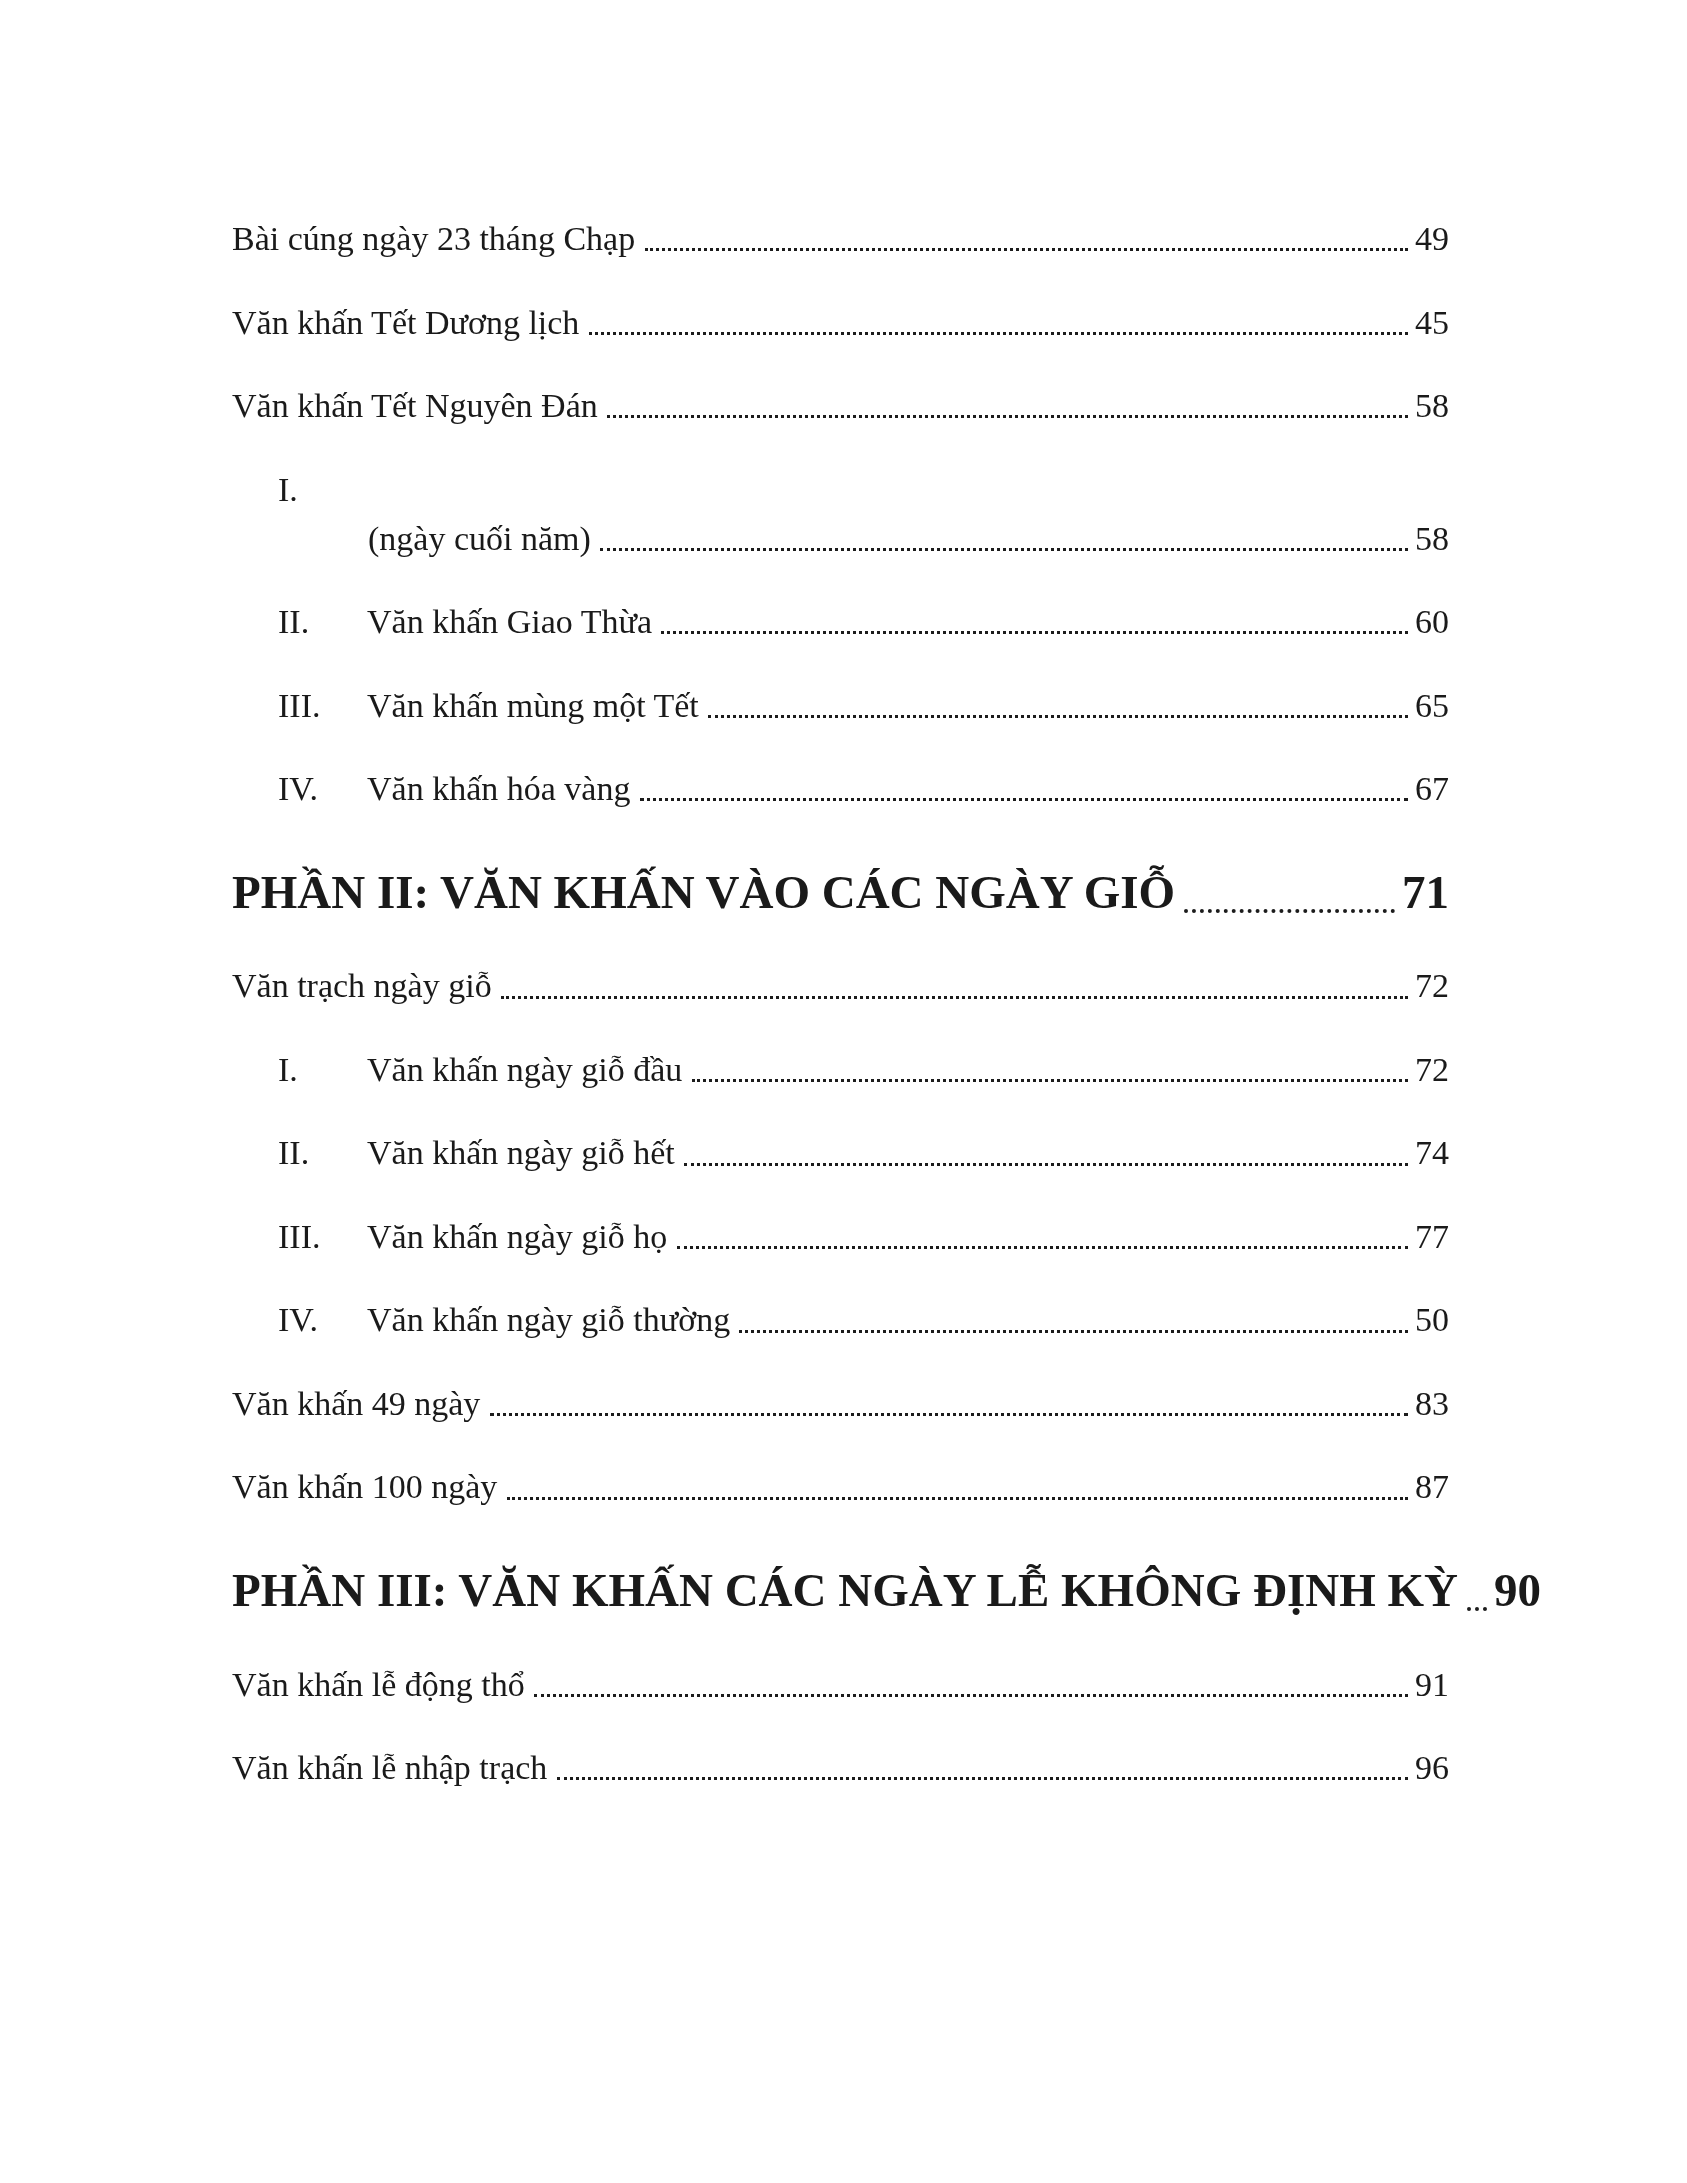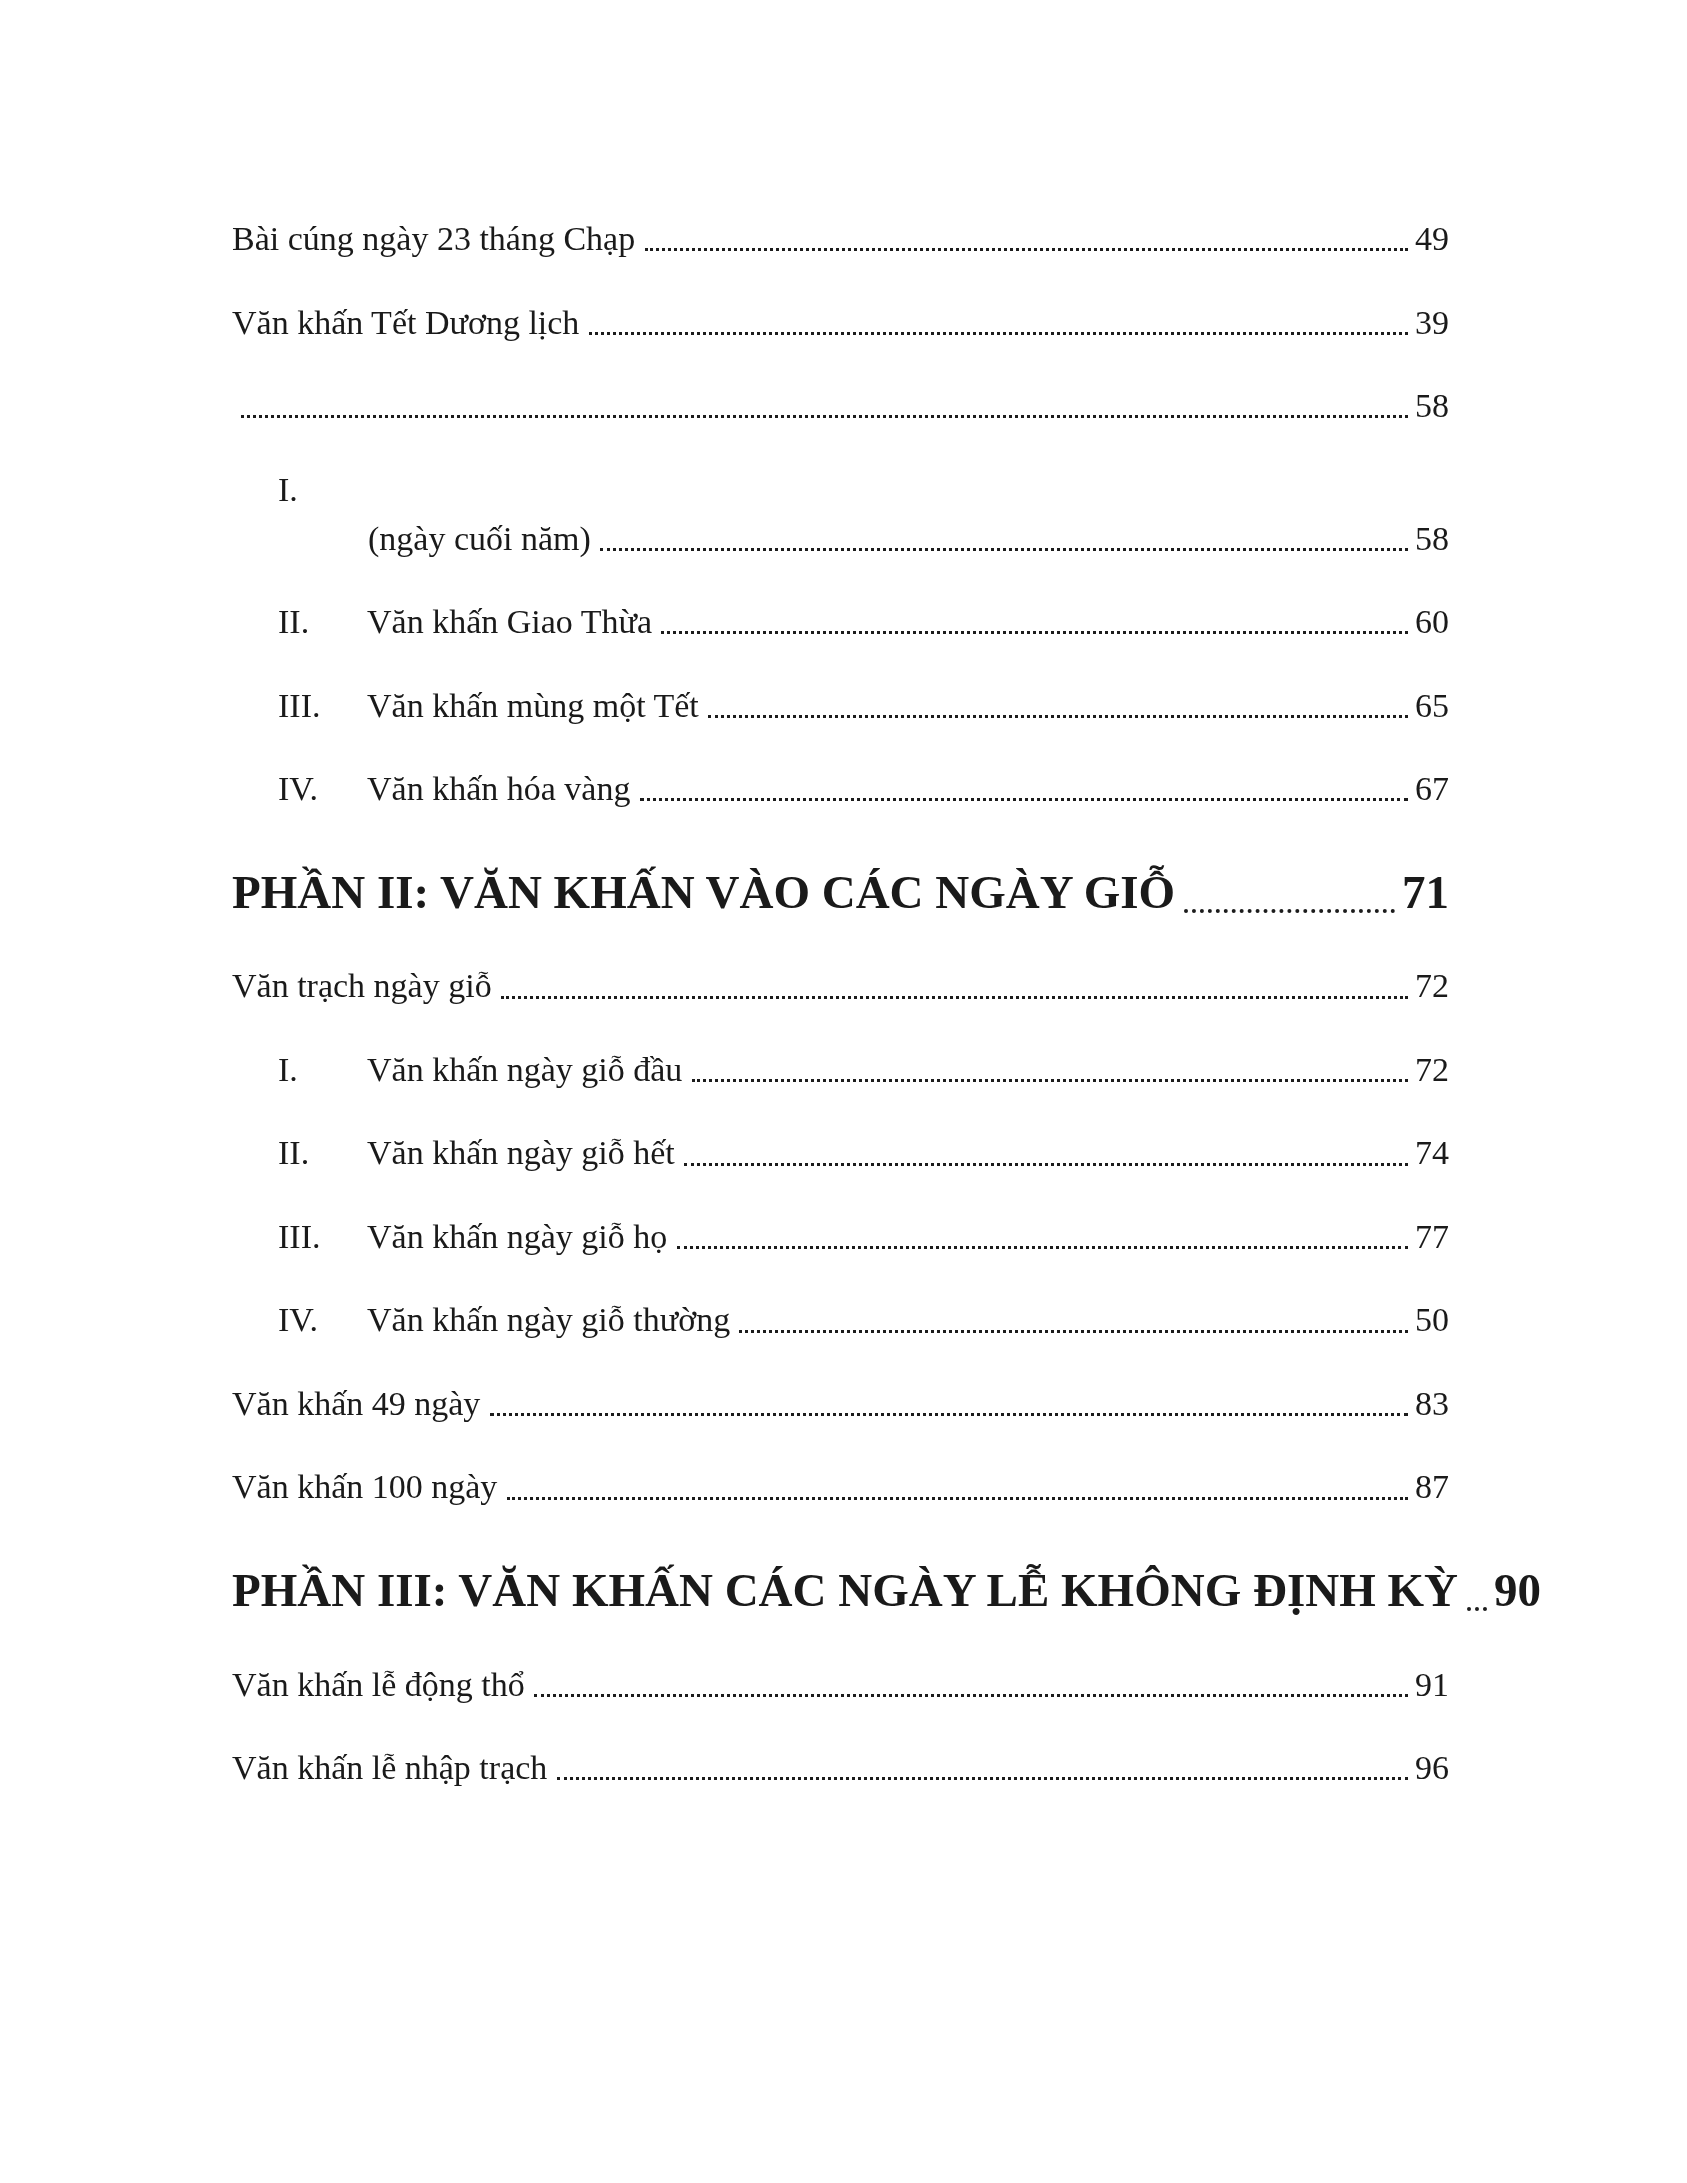--- a/index.html
+++ b/index.html
@@ -70,23 +70,24 @@
 <div class="page">
   <div class="toc-list">
       <div class="row indent0">
         <span class="label">Bài cúng ngày 23 tháng Chạp</span>
         <span class="dots"></span>
         <span class="pagenum">49</span>
       </div>
       <div class="row indent0">
         <span class="label">Văn khấn Tết Dương lịch</span>
         <span class="dots"></span>
-        <span class="pagenum">39</span>
+        <span class="pagenum">45</span>
       </div>
       <div class="row indent0">
+        <span class="label">Văn khấn Tết Nguyên Đán</span>
         <span class="dots"></span>
         <span class="pagenum">58</span>
       </div>
       <div class="row indent1 no-page">
         <span class="numeral">I.</span>
       </div>
       <div class="row indent2">
         <span class="label">(ngày cuối năm)</span>
         <span class="dots"></span>
         <span class="pagenum">58</span>

